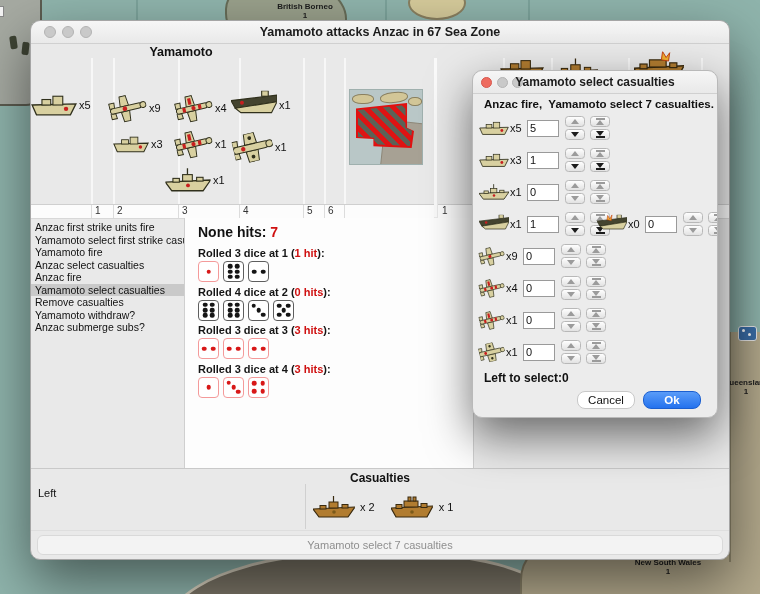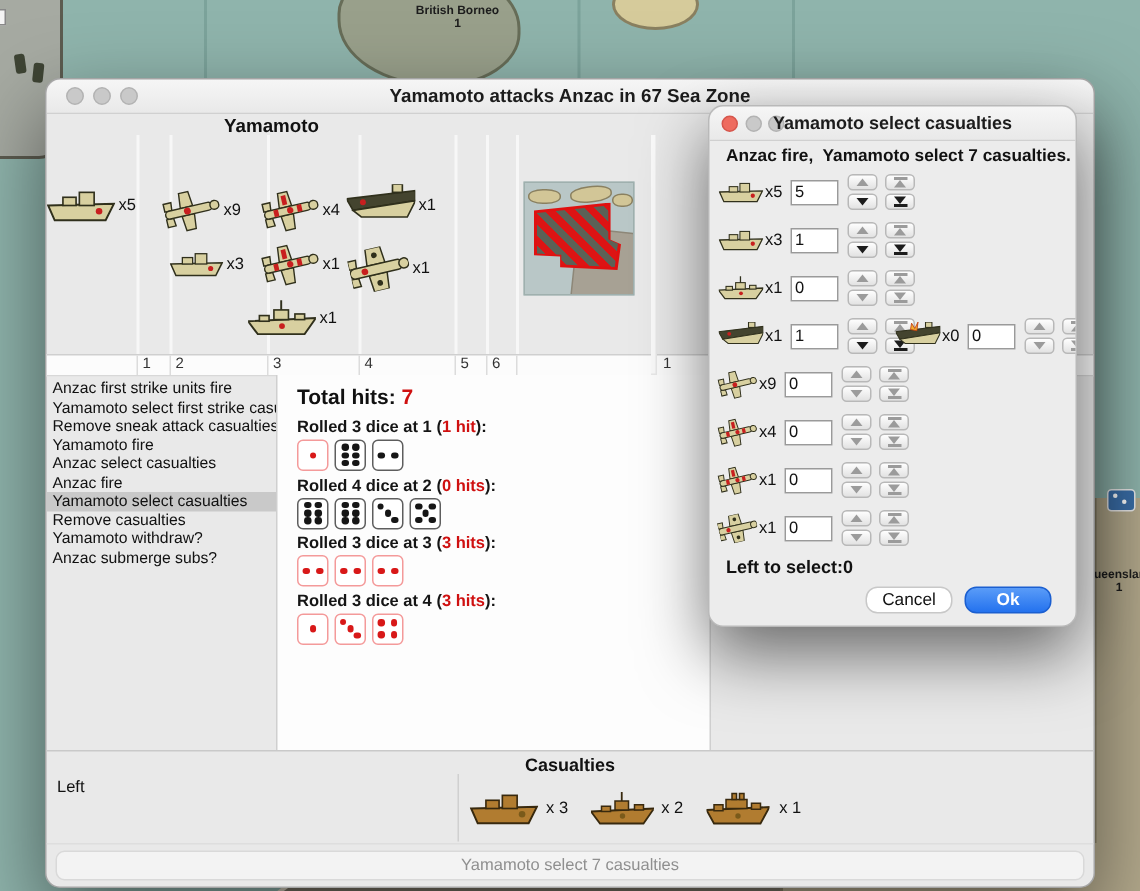--- a/index.html
+++ b/index.html
@@ -35,21 +35,21 @@
           background:linear-gradient(#f6f6f6,#e9e9e9);border-bottom:1px solid #d0d0d0;
           border-radius:10px 10px 0 0;}
   .wtitle{position:absolute;left:0;right:0;top:4px;text-align:center;
           font-size:12.5px;font-weight:bold;color:#1c1c1c;}
   .tl{position:absolute;top:5px;width:12px;height:12px;border-radius:50%;
       background:#c9c9c9;border:1px solid #b3b3b3;box-sizing:border-box;}
   .tl.red{background:#ee6b5f;border-color:#d6564c;}
   
   #battle-window{position:absolute;left:30px;top:20px;width:700px;height:540px;
       background:#e9e9e9;border:1px solid #a5a5a5;border-radius:10px;box-sizing:border-box;
-      box-shadow:0 22px 55px rgba(0,0,0,.5);z-index:10;overflow:hidden;margin-top:32px;}
+      box-shadow:0 22px 55px rgba(0,0,0,.5);z-index:10;overflow:hidden;}
   .hdr{position:absolute;top:24px;text-align:center;font-size:12.5px;font-weight:bold;color:#111;}
   .hdr.att{left:20px;width:260px;} .hdr.def{left:430px;width:260px;}
   .panel{position:absolute;top:37px;height:159px;}
   #attacker-panel{left:0;width:403px;}
   #defender-panel{left:407px;width:291px;}
   .gapline{position:absolute;left:403px;top:37px;width:3px;height:159px;background:#fafafa;}
   .vline{position:absolute;width:2px;background:#f7f7f7;}
   .numstrip{position:absolute;left:0;right:0;top:146px;height:13px;background:#fcfcfc;
             border-top:1px solid #cfcfcf;border-bottom:1px solid #d8d8d8;}
   .tick{position:absolute;top:0;width:1px;height:13px;background:#dcdcdc;}
@@ -365,32 +365,31 @@
       <div class="tisle" style="left:58px;top:7px;width:12px;height:7px;"></div>
       <div id="tland"></div>
       <div id="tzoneb">
           <div id="tzone"></div>
         </div>
     </div>
 
     <div id="steps">
         <div class="step">Anzac first strike units fire</div>
         <div class="step">Yamamoto select first strike casualties</div>
-        <div class="step">Remove sneak attack casualties</div>
         <div class="step">Yamamoto fire</div>
         <div class="step">Anzac select casualties</div>
         <div class="step">Anzac fire</div>
         <div class="step sel">Yamamoto select casualties</div>
         <div class="step">Remove casualties</div>
         <div class="step">Yamamoto withdraw?</div>
         <div class="step">Anzac submerge subs?</div>
       </div>
 
     <div id="dice-panel">
-      <div class="total"><span>Total hits:</span>
+      <div class="total"><span>None hits:</span>
         <span class="redtxt">7</span></div>
       <div id="dice-rows">
           <div class="droll" style="top: 29px;">
             <div class="dlab"><span>Rolled 3 dice at 1 (</span><span class="redtxt">1 hit</span><span>):</span></div>
             <div class="dice">
               <div class="die hit">
                 <i class="pip" style="left: 50%; top: 50%;"></i>
               </div>
               <div class="die">
                 <i class="pip" style="left: 32%; top: 22%;"></i>
@@ -477,26 +476,20 @@
           </div>
         </div>
     </div>
 
     <div class="hline" style="left:0;top:447px;width:698px;"></div>
     <div id="cas-header">Casualties</div>
     <div id="cas-none">Left</div>
     <div id="cas-divider"></div>
     <div id="casualty-units">
         <div class="cunit">
-          <svg width="46" height="30" viewBox="0 0 42 26" class="unit anzac">
-            <use href="#s-transport"></use>
-          </svg>
-          <span class="ucount"> x 3</span>
-        </div>
-        <div class="cunit">
           <svg width="42" height="26" viewBox="0 0 42 26" class="unit anzac">
             <use href="#s-destroyer"></use>
           </svg>
           <span class="ucount"> x 2</span>
         </div>
         <div class="cunit">
           <svg width="44" height="26" viewBox="0 0 42 26" class="unit anzac">
             <use href="#s-cruiser"></use>
           </svg>
           <span class="ucount"> x 1</span>

